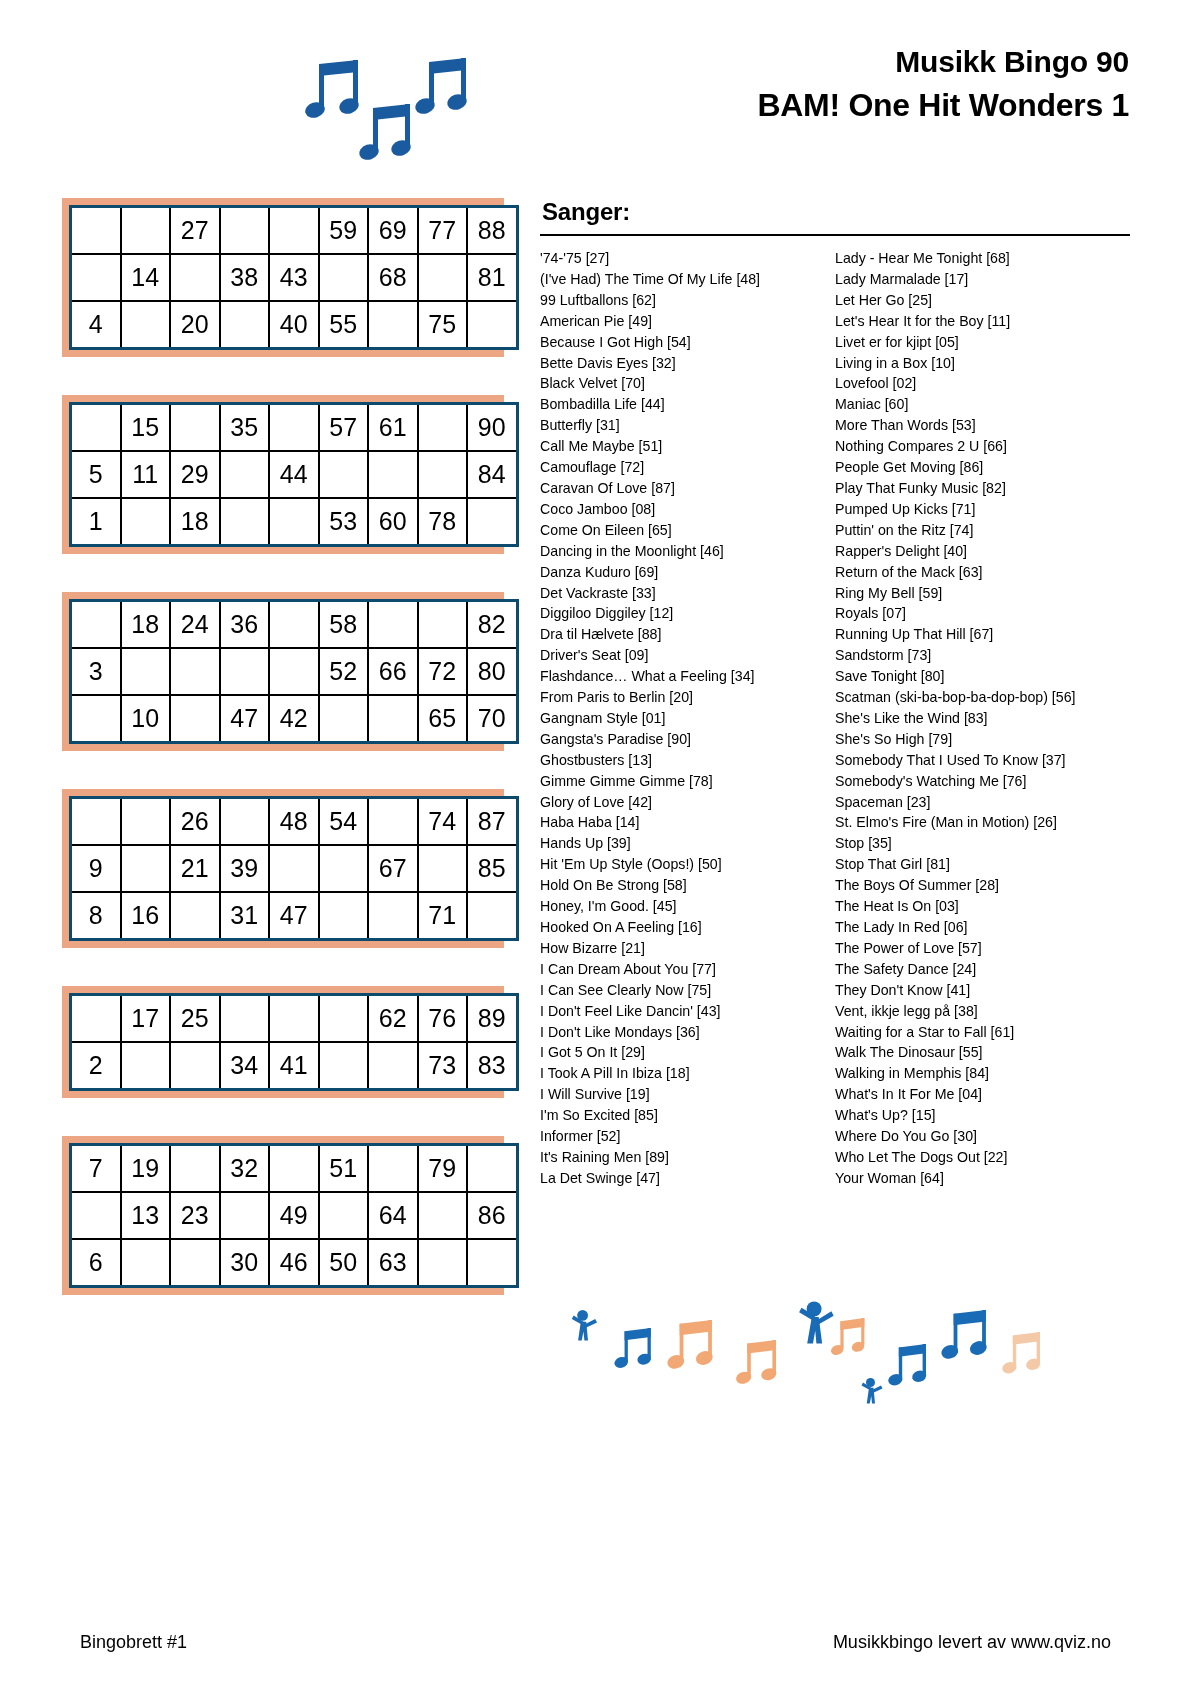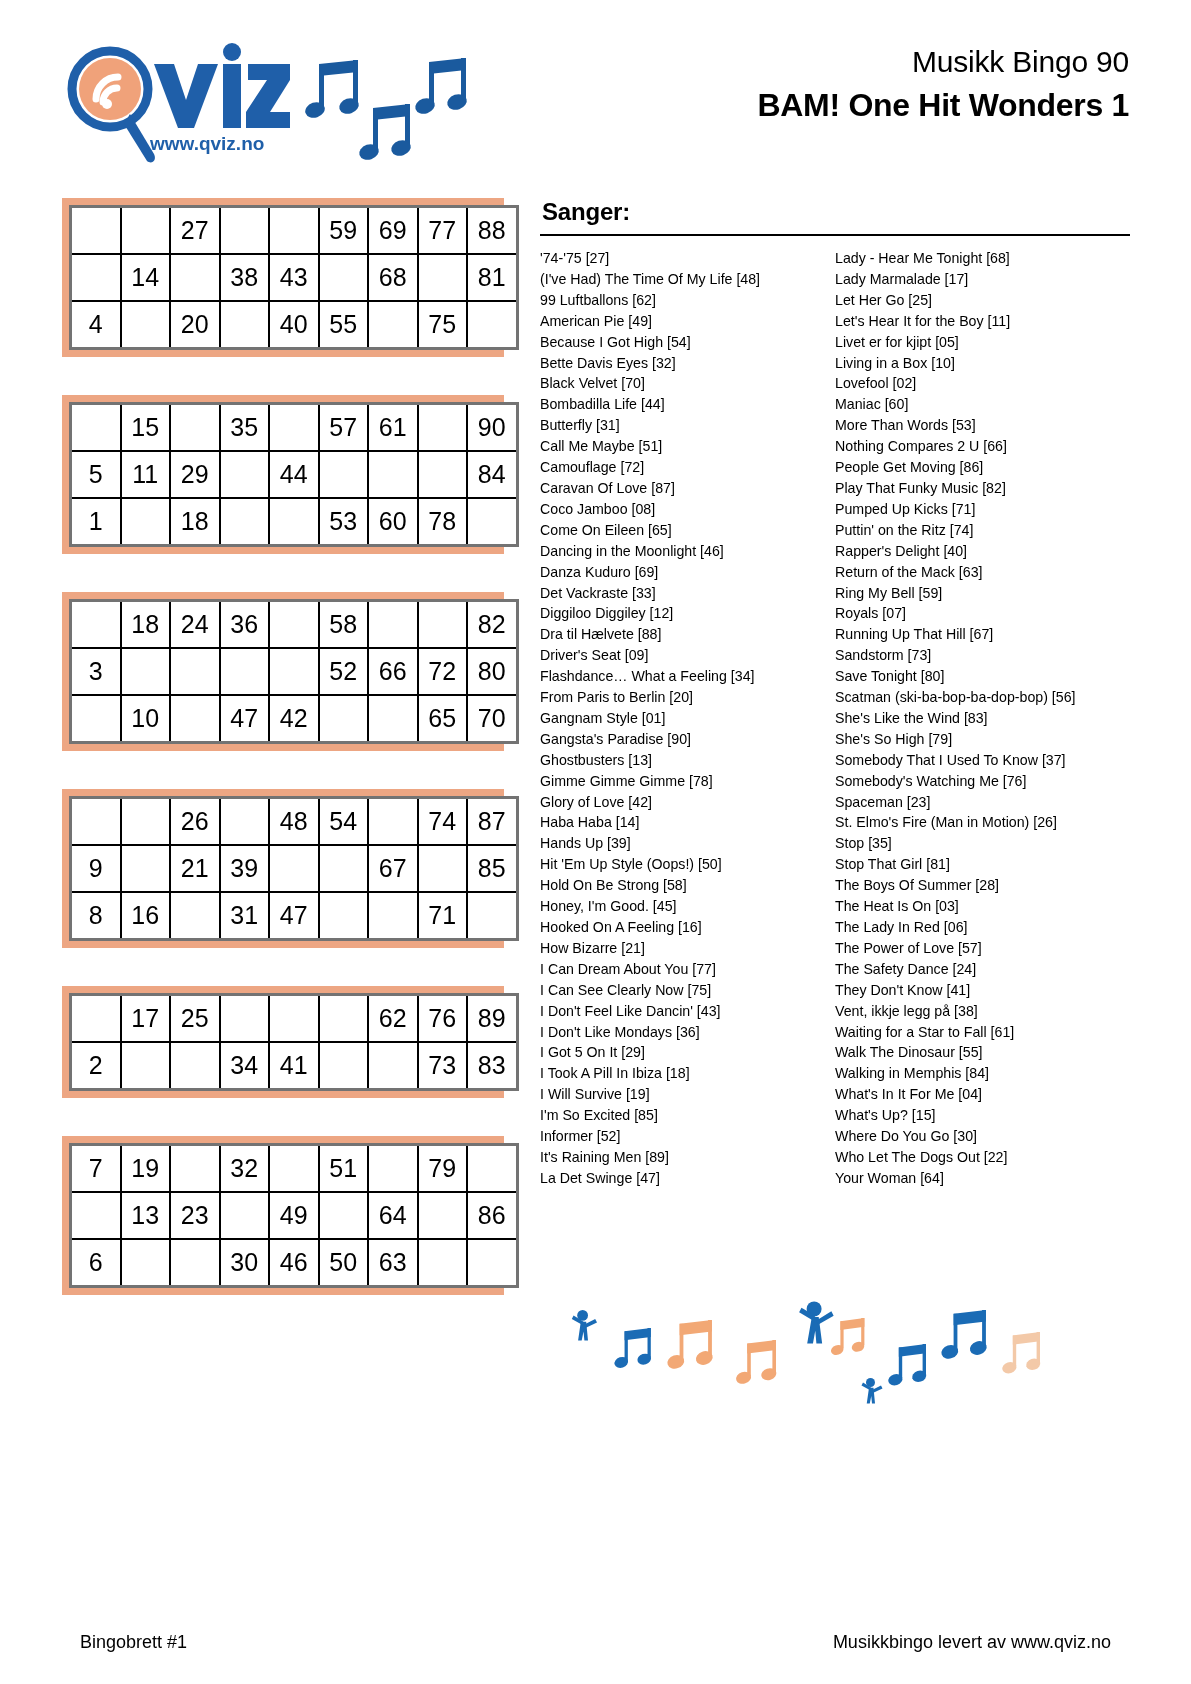--- a/index.html
+++ b/index.html
@@ -36,21 +36,21 @@
     width: 180px; height: 115px;
   }
 
   .title-block {
     position: absolute;
     right: 62px; top: 44px;
     text-align: right;
   }
   .title-line1 {
     font-size: 30px;
-    font-weight: normal;
+    font-weight: bold;
     letter-spacing: -0.2px;
     line-height: 36px;
     white-space: nowrap;
   }
   .title-line2 {
     font-size: 32px;
     font-weight: bold;
     letter-spacing: -0.3px;
     line-height: 46px;
     white-space: nowrap;
@@ -69,21 +69,21 @@
     padding: 7px 7px 7px 7px;
     margin-bottom: 38px;
     box-sizing: border-box;
     width: 442px;
   }
   .bingo-grid {
     border-collapse: collapse;
     table-layout: fixed;
     width: 428px;
     background: #ffffff;
-    border: 3px solid #737373;
+    border: 3px solid #0c4a6e;
   }
   .bingo-grid td {
     border: 2px solid #000000;
     width: 47.5px;
     height: 45px;
     text-align: center;
     vertical-align: middle;
     font-size: 25px;
     font-family: "Liberation Sans", sans-serif;
     color: #000000;
@@ -152,40 +152,20 @@
     position: absolute;
     right: 80px; top: 18px;
     font-size: 18px;
   }
 </style>
 </head>
 <body>
 
 <div class="header">
 
-  <div class="logo-wrap">
-    <svg class="logo-svg" width="230" height="125" viewBox="0 0 230 125">
-
-      <circle cx="48" cy="47" r="38" fill="none" stroke="#1f5fa9" stroke-width="9"></circle>
-      <circle cx="48" cy="47" r="31" fill="#f0a27a"></circle>
-
-      <path d="M34 57 A22 22 0 0 1 56 35" fill="none" stroke="#ffffff" stroke-width="7" stroke-linecap="round"></path>
-      <path d="M41 60 A14 14 0 0 1 55 46" fill="none" stroke="#ffffff" stroke-width="7" stroke-linecap="round"></path>
-      <circle cx="45" cy="62" r="5" fill="#ffffff"></circle>
-
-      <path d="M68 72 L92 112 C95 118 90 123 85 119 L62 82 Z" fill="#1f5fa9"></path>
-
-      <path d="M92 22 L112 22 L124 58 L136 22 L156 22 L132 86 L116 86 Z" fill="#1f5fa9"></path>
-      <rect x="161" y="22" width="18" height="64" fill="#1f5fa9"></rect>
-      <circle cx="170" cy="10" r="9" fill="#1f5fa9"></circle>
-      <path d="M186 22 L228 22 L228 38 L208 70 L228 70 L228 86 L184 86 L184 70 L205 38 L186 38 Z" fill="#1f5fa9"></path>
-
-      <text x="88" y="108" font-family="Liberation Sans, sans-serif" font-size="19" font-weight="bold" fill="#1f5fa9">www.qviz.no</text>
-    </svg>
-  </div>
 
   <div class="notes-wrap">
     <svg width="180" height="115" viewBox="0 0 180 115">
       <g fill="#1a5a9e">
 
         <g transform="translate(4,0)">
           <rect x="10" y="6" width="5" height="44"></rect>
           <rect x="44" y="2" width="5" height="44"></rect>
           <path d="M10 6 L49 2 L49 14 L10 18 Z"></path>
           <ellipse cx="6" cy="52" rx="10" ry="7.5" transform="rotate(-18 6 52)"></ellipse>

